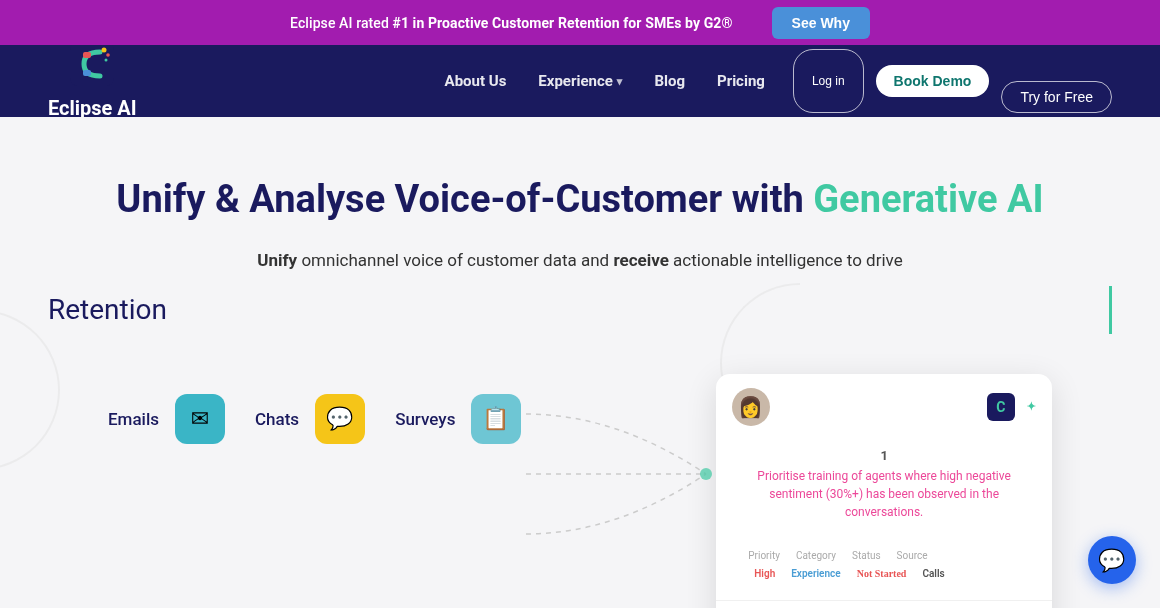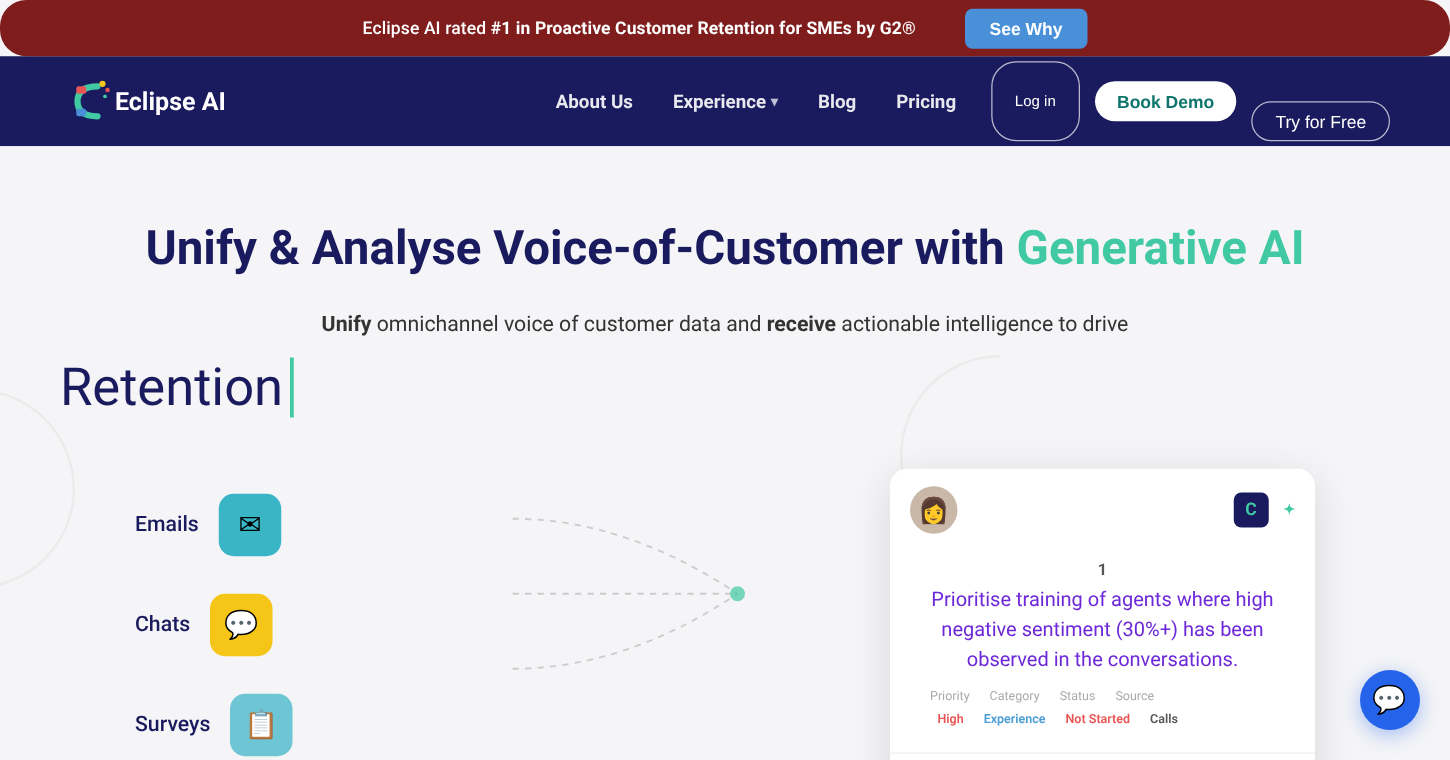--- a/index.html
+++ b/index.html
@@ -1,28 +1,27 @@
 <!DOCTYPE html>
 <html><head>
   <meta charset="utf-8">
   <style>
     * { margin: 0; padding: 0; box-sizing: border-box; }
     body { font-family: -apple-system, BlinkMacSystemFont, 'Segoe UI', Roboto, sans-serif; background: #f5f5f7; overflow-x: hidden; }
 
     
     .top-banner {
-      background: #7f1d1d;
+      background: #a21caf;
       color: white;
       display: flex;
       align-items: center;
       justify-content: center;
       height: 45px;
       position: relative;
       gap: 39px;
-      border-radius: 21px;
     }
     .top-banner-text {
       font-size: 14px;
       font-weight: 500;
       letter-spacing: 0.1px;
     }
     .top-banner-text strong { font-weight: 700; }
     .see-why-btn {
       background: #4a90d9;
       color: white;
@@ -40,22 +39,24 @@
       background: #1a1a5e;
       display: flex;
       align-items: center;
       padding: 0 48px;
       height: 72px;
       gap: 0;
     }
     .logo-area {
       display: flex;
       align-items: center;
+      gap: 10px;
       margin-right: auto;
       cursor: pointer;
+      flex-direction: column;
     }
     .logo-text {
       color: white;
       font-size: 20px;
       font-weight: 700;
     }
     .nav-links {
       display: flex;
       align-items: center;
       gap: 32px;
@@ -128,26 +129,26 @@
       color: #40c9a2;
     }
     .hero-subtitle {
       font-size: 17px;
       color: #333;
       margin-bottom: 8px;
       line-height: 1.6;
     }
     .hero-subtitle strong { font-weight: 700; }
     .hero-word {
-      font-size: 42px;
+      font-size: 28px;
       font-weight: 400;
       color: #1a1a5e;
       display: flex;
       align-items: center;
-      justify-content: flex-start;
+      justify-content: space-between;
       gap: 4px;
       margin-top: 12px;
       margin-bottom: 50px;
     }
     .hero-word .cursor {
       display: inline-block;
       width: 3px;
       height: 48px;
       background: #40c9a2;
       vertical-align: middle;
@@ -160,21 +161,21 @@
       align-items: flex-start;
       padding: 0 60px;
       gap: 0;
       position: relative;
       margin-top: -10px;
     }
 
     
     .channel-list {
       display: flex;
-      flex-direction: column;
+      flex-direction: row;
       gap: 30px;
       padding-top: 20px;
       min-width: 180px;
     }
     .channel-item {
       display: flex;
       align-items: center;
       gap: 16px;
       cursor: pointer;
     }
@@ -239,39 +240,39 @@
       padding: 12px 16px;
       border-bottom: 1px solid #f0f0f0;
     }
     .card-item-num {
       font-size: 13px;
       font-weight: 700;
       color: #555;
       margin-bottom: 4px;
     }
     .card-item-text {
-      font-size: 16px;
-      color: #6d28d9;
+      font-size: 12px;
+      color: #ec4899;
       line-height: 1.5;
-      margin-bottom: 8px;
+      margin-bottom: 25px;
     }
     .card-tags {
       display: flex;
       gap: 4px;
       flex-wrap: wrap;
     }
     .tag-value {
       font-size: 10px;
       font-weight: 600;
       border-radius: 4px;
       padding: 1px 6px;
     }
     .tag-high { color: #e85555; }
     .tag-experience { color: #4a9dd4; }
-    .tag-not-started { color: #e85555; }
+    .tag-not-started { color: #e85555; font-family: Liberation Serif, serif; }
     .tag-calls { color: #555; }
     .card-divider-row {
       display: flex;
       gap: 16px;
       padding: 4px 16px;
     }
     .card-col-header {
       font-size: 10px;
       color: #aaa;
     }

